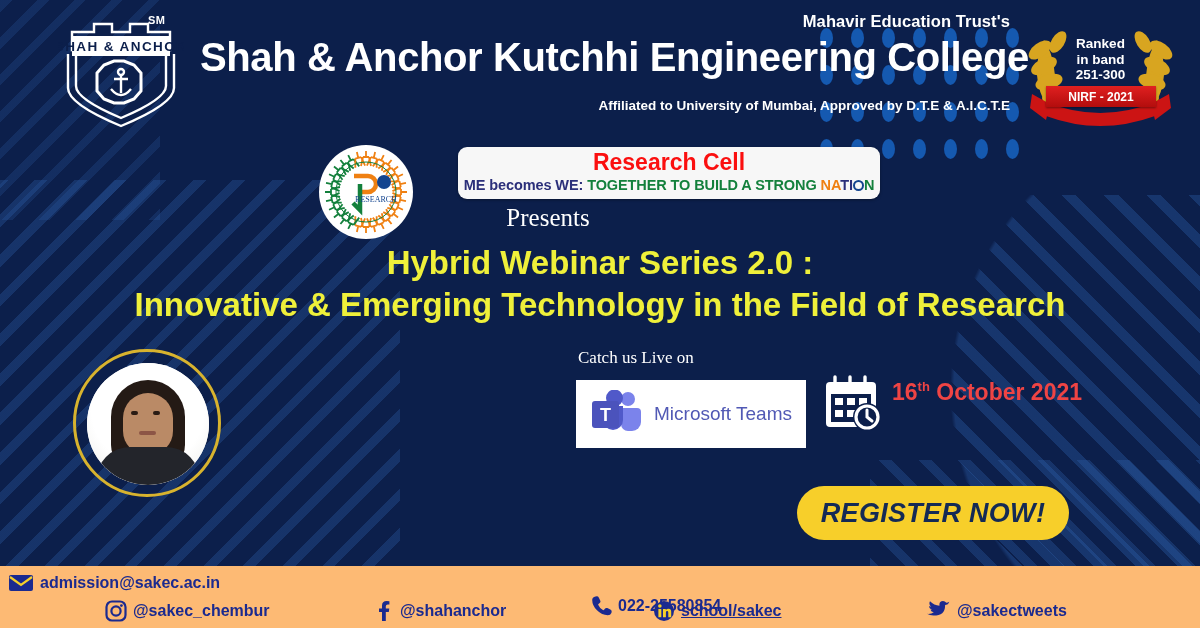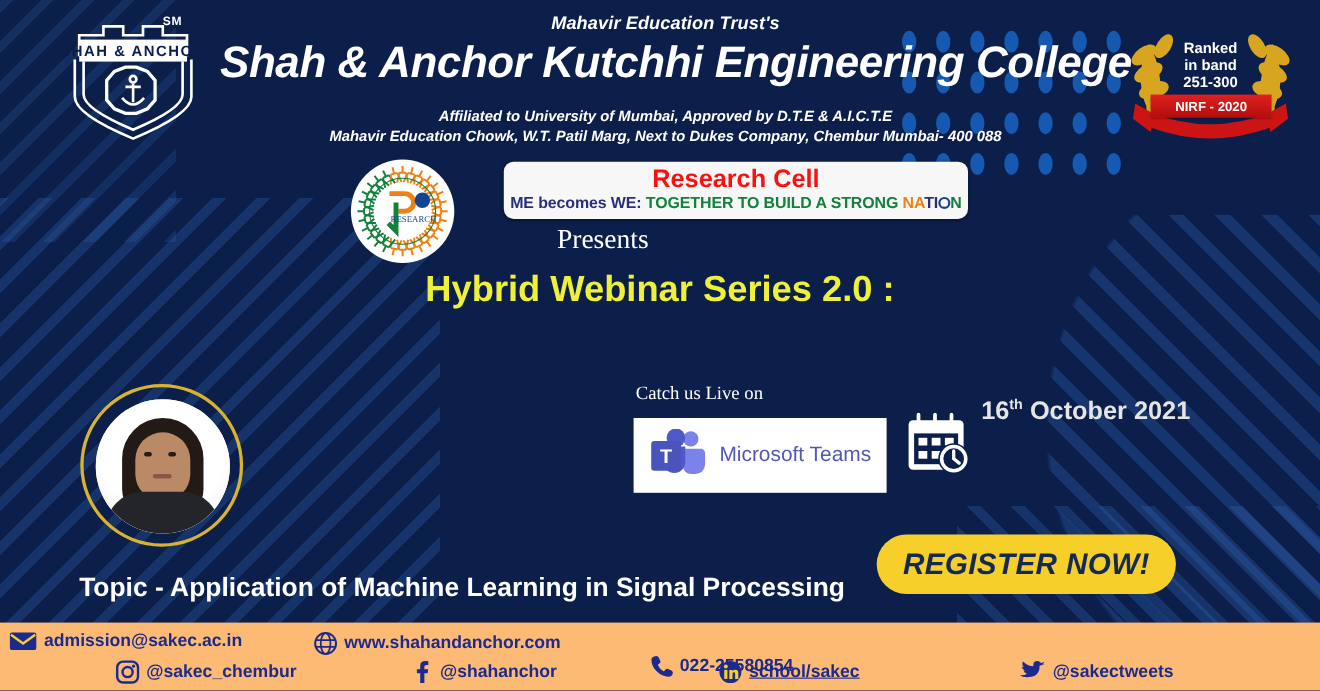--- a/index.html
+++ b/index.html
@@ -54,21 +54,21 @@
     background:#1559b0;
   }
 
   
   .logo-mark { position:absolute; left:58px; top:12px; width:126px; height:118px; }
   .sm-tag {
     position:absolute; left:148px; top:14px; color:#fff;
     font-size:11px; font-weight:bold; letter-spacing:.5px;
   }
   .head-block {
-    position:absolute; left:200px; top:12px; width:810px; text-align:center;font-style:italic;
+    position:absolute; left:200px; top:12px; width:810px; text-align:right;
   }
   .trust-line { color:#fff; font-size:16.5px; font-weight:600; letter-spacing:.1px; }
   .college-name {
     color:#fff; font-size:40px; font-weight:bold; letter-spacing:-0.4px;
     margin-top:4px; white-space:nowrap;
   }
   .affil { color:#fff; font-size:13.5px; font-weight:bold; margin-top:18px; }
   .addr  { color:#fff; font-size:13.5px; font-weight:bold; margin-top:3px; }
 
   .nirf { position:absolute; left:1018px; top:16px; width:165px; height:112px; }
@@ -151,21 +151,21 @@
     font-size:17px; font-family:"Liberation Serif", serif;
   }
   .teams-card {
     position:absolute; left:576px; top:380px; width:230px; height:68px;
     background:#fff; display:flex; align-items:center; padding-left:14px; gap:10px;
   }
   .teams-word { color:#5159b5; font-size:19px; }
 
   
   .cal-icon { position:absolute; left:822px; top:371px; width:62px; height:62px; }
-  .dt { position:absolute; left:892px; top:353px; color:#e5e5e5; }
+  .dt { position:absolute; left:892px; top:372px; color:#ef4444; }
   .dt-line { font-size:23px; font-weight:bold; line-height:30px; white-space:nowrap; }
   .dt-line sup { font-size:13px; }
 
   
   .register {
     position:absolute; left:797px; top:486px; width:272px; height:54px;
     background:#f7cf2a; border-radius:28px;
     display:flex; align-items:center; justify-content:center;
     color:#142a55; font-size:27px; font-weight:bold; font-style:italic;
     letter-spacing:.3px;
@@ -243,21 +243,20 @@
         <path fill="none" stroke="#fff" stroke-width="2.4" d="M0 -6 v17 M-7 -3 h14 M-10 7 q10 12 20 0"></path>
       </g>
     </svg>
   </div>
   <div class="sm-tag">SM</div>
 
   <div class="head-block">
     <div class="trust-line">Mahavir Education Trust's</div>
     <div class="college-name">Shah &amp; Anchor Kutchhi Engineering College</div>
     <div class="affil">Affiliated to University of Mumbai, Approved by D.T.E &amp; A.I.C.T.E</div>
-    <div class="addr">Mahavir Education Chowk, W.T. Patil Marg, Next to Dukes Company, Chembur Mumbai- 400 088</div>
   </div>
 
   <div class="nirf">
     <svg viewBox="0 0 165 112" width="165" height="112" style="position:absolute;left:0;top:0">
       <g fill="#d8a520">
         <g>
           <path d="M30 92 Q10 60 26 24 Q34 36 36 52 Q40 74 34 92 Z"></path>
           <ellipse cx="22" cy="34" rx="13" ry="7" transform="rotate(-36 22 34)"></ellipse>
           <ellipse cx="26" cy="50" rx="14" ry="7.5" transform="rotate(-28 26 50)"></ellipse>
           <ellipse cx="31" cy="66" rx="14" ry="7.5" transform="rotate(-18 31 66)"></ellipse>
@@ -277,21 +276,21 @@
         <path d="M14 78 l18 10 l-4 16 l-16 -12 z"></path>
         <path d="M151 78 l-18 10 l4 16 l16 -12 z"></path>
         <path d="M28 86 q54 22 109 0 l0 14 q-55 20 -109 0 z"></path>
       </g>
     </svg>
     <div class="nirf-text">
       <div>Ranked</div>
       <div>in band</div>
       <div>251-300</div>
     </div>
-    <div class="nirf-ribbon">NIRF - 2020</div>
+    <div class="nirf-ribbon">NIRF - 2021</div>
   </div>
 
   <div class="rc-logo">
     <svg viewBox="0 0 96 96" width="96" height="96">
       <circle cx="48" cy="48" r="47" fill="#ffffff"></circle>
       <g id="figs">
           <path d="M0 -41 l0 6 M-3 -35 l6 0 M-3 -35 l-2 9 M3 -35 l2 9" stroke="#ef8012" stroke-width="1.8" fill="none" transform="translate(48,48) rotate(0)"></path>
           <path d="M0 -41 l0 6 M-3 -35 l6 0 M-3 -35 l-2 9 M3 -35 l2 9" stroke="#ef8012" stroke-width="1.8" fill="none" transform="translate(48,48) rotate(12.857142857142856)"></path>
           <path d="M0 -41 l0 6 M-3 -35 l6 0 M-3 -35 l-2 9 M3 -35 l2 9" stroke="#ef8012" stroke-width="1.8" fill="none" transform="translate(48,48) rotate(25.71428571428571)"></path>
           <path d="M0 -41 l0 6 M-3 -35 l6 0 M-3 -35 l-2 9 M3 -35 l2 9" stroke="#ef8012" stroke-width="1.8" fill="none" transform="translate(48,48) rotate(38.57142857142857)"></path>
@@ -334,20 +333,21 @@
       <span class="rc-me">ME becomes WE:</span>
       <span class="rc-green">TOGETHER TO BUILD A STRONG</span>
       <span class="rc-orange">NA</span><span class="rc-me">TI</span><span class="rc-chakra"></span><span class="rc-green">N</span>
     </div>
   </div>
 
   <div class="presents">Presents</div>
 
   <div class="title-wrap">
     <div class="title-1">Hybrid  Webinar Series 2.0 :</div>
+    <div class="title-2">Innovative &amp; Emerging Technology  in the Field of Research</div>
   </div>
 
   <div class="photo-ring">
     <div class="photo">
       <div class="ph-bg"></div>
       <div class="ph-hair"></div>
       <div class="ph-neck"></div>
       <div class="ph-face"></div>
       <div class="ph-eye l"></div>
       <div class="ph-eye r"></div>
@@ -392,21 +392,20 @@
       <circle cx="45" cy="46" r="14" fill="#0c1f4b"></circle>
       <circle cx="45" cy="46" r="11" fill="none" stroke="#ffffff" stroke-width="3.2"></circle>
       <path d="M45 39 v7 l5 4" fill="none" stroke="#ffffff" stroke-width="3" stroke-linecap="round"></path>
     </svg>
   </div>
   <div class="dt">
     <div class="dt-line"><span>16</span><sup>th</sup><span> October 2021</span></div>
   </div>
 
   <div class="register">REGISTER NOW!</div>
-  <div class="topic">Topic - Application of Machine Learning in Signal Processing</div>
 
   <div class="footer">
 
     <div class="fitem" style="left:8px; top:8px;">
       <span class="glyph">
         <svg viewBox="0 0 26 18" width="26" height="18">
           <rect x="1" y="1" width="24" height="16" rx="2" fill="#1b2a8f"></rect>
           <path d="M2 3 l11 8 l11 -8" fill="none" stroke="#f7cf2a" stroke-width="2.2"></path>
         </svg>
       </span>
@@ -417,30 +416,20 @@
       <span class="glyph">
         <svg viewBox="0 0 22 22" width="22" height="22">
           <rect x="1.5" y="1.5" width="19" height="19" rx="5.5" fill="none" stroke="#1b2a8f" stroke-width="2.2"></rect>
           <circle cx="11" cy="11" r="4.6" fill="none" stroke="#1b2a8f" stroke-width="2.2"></circle>
           <circle cx="16.4" cy="5.6" r="1.4" fill="#1b2a8f"></circle>
         </svg>
       </span>
       <span>@sakec_chembur</span>
     </div>
 
-    <div class="fitem" style="left:285px; top:8px;">
-      <span class="glyph">
-        <svg viewBox="0 0 22 22" width="22" height="22">
-          <circle cx="11" cy="11" r="9.5" fill="none" stroke="#1b2a8f" stroke-width="1.8"></circle>
-          <ellipse cx="11" cy="11" rx="4.4" ry="9.5" fill="none" stroke="#1b2a8f" stroke-width="1.6"></ellipse>
-          <path d="M1.6 8 h18.8 M1.6 14 h18.8" stroke="#1b2a8f" stroke-width="1.6"></path>
-        </svg>
-      </span>
-      <span>www.shahandanchor.com</span>
-    </div>
 
     <div class="fitem" style="left:372px; top:34px;">
       <span class="glyph">
         <svg viewBox="0 0 22 22" width="22" height="22">
           <path d="M13.8 21 v-9 h3 l.5 -3.6 h-3.5 v-2.2 q0 -1.6 1.9 -1.6 h1.7 V1.2 Q16.5 1 14.7 1 Q10 1 10 5.6 v2.8 H7 V12 h3 v9 z" fill="#1b2a8f"></path>
         </svg>
       </span>
       <span>@shahanchor</span>
     </div>
 

